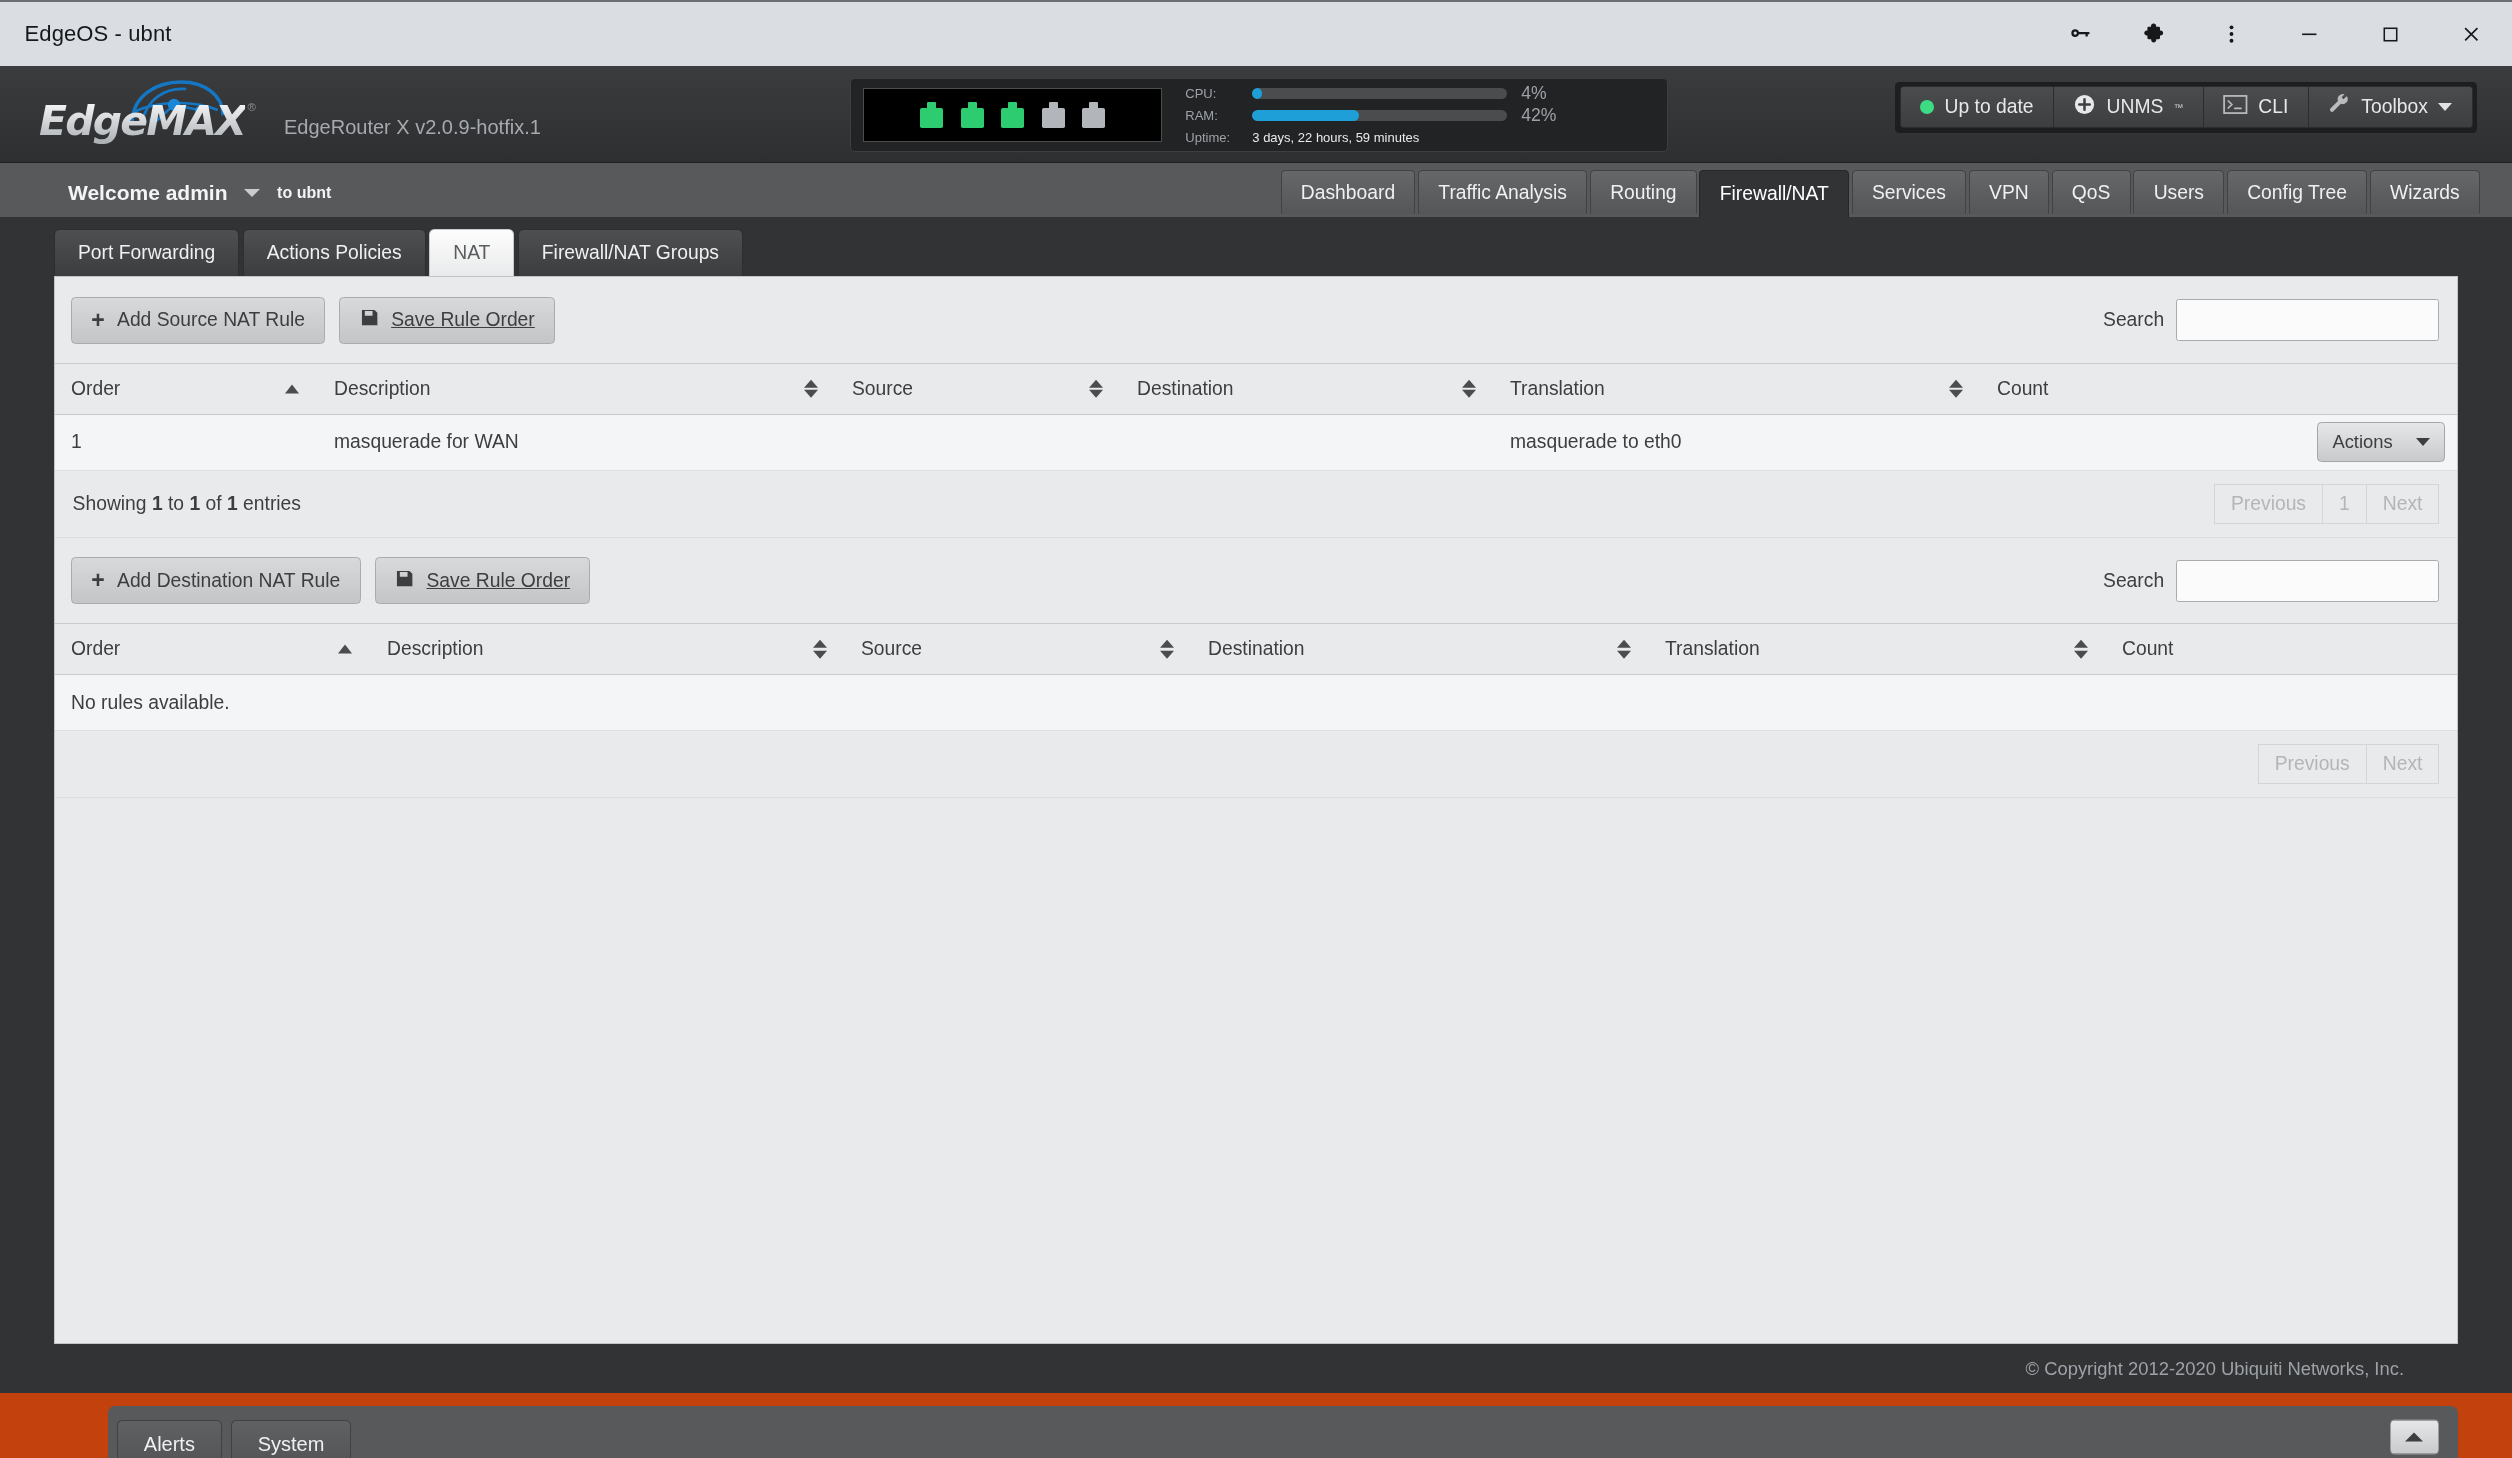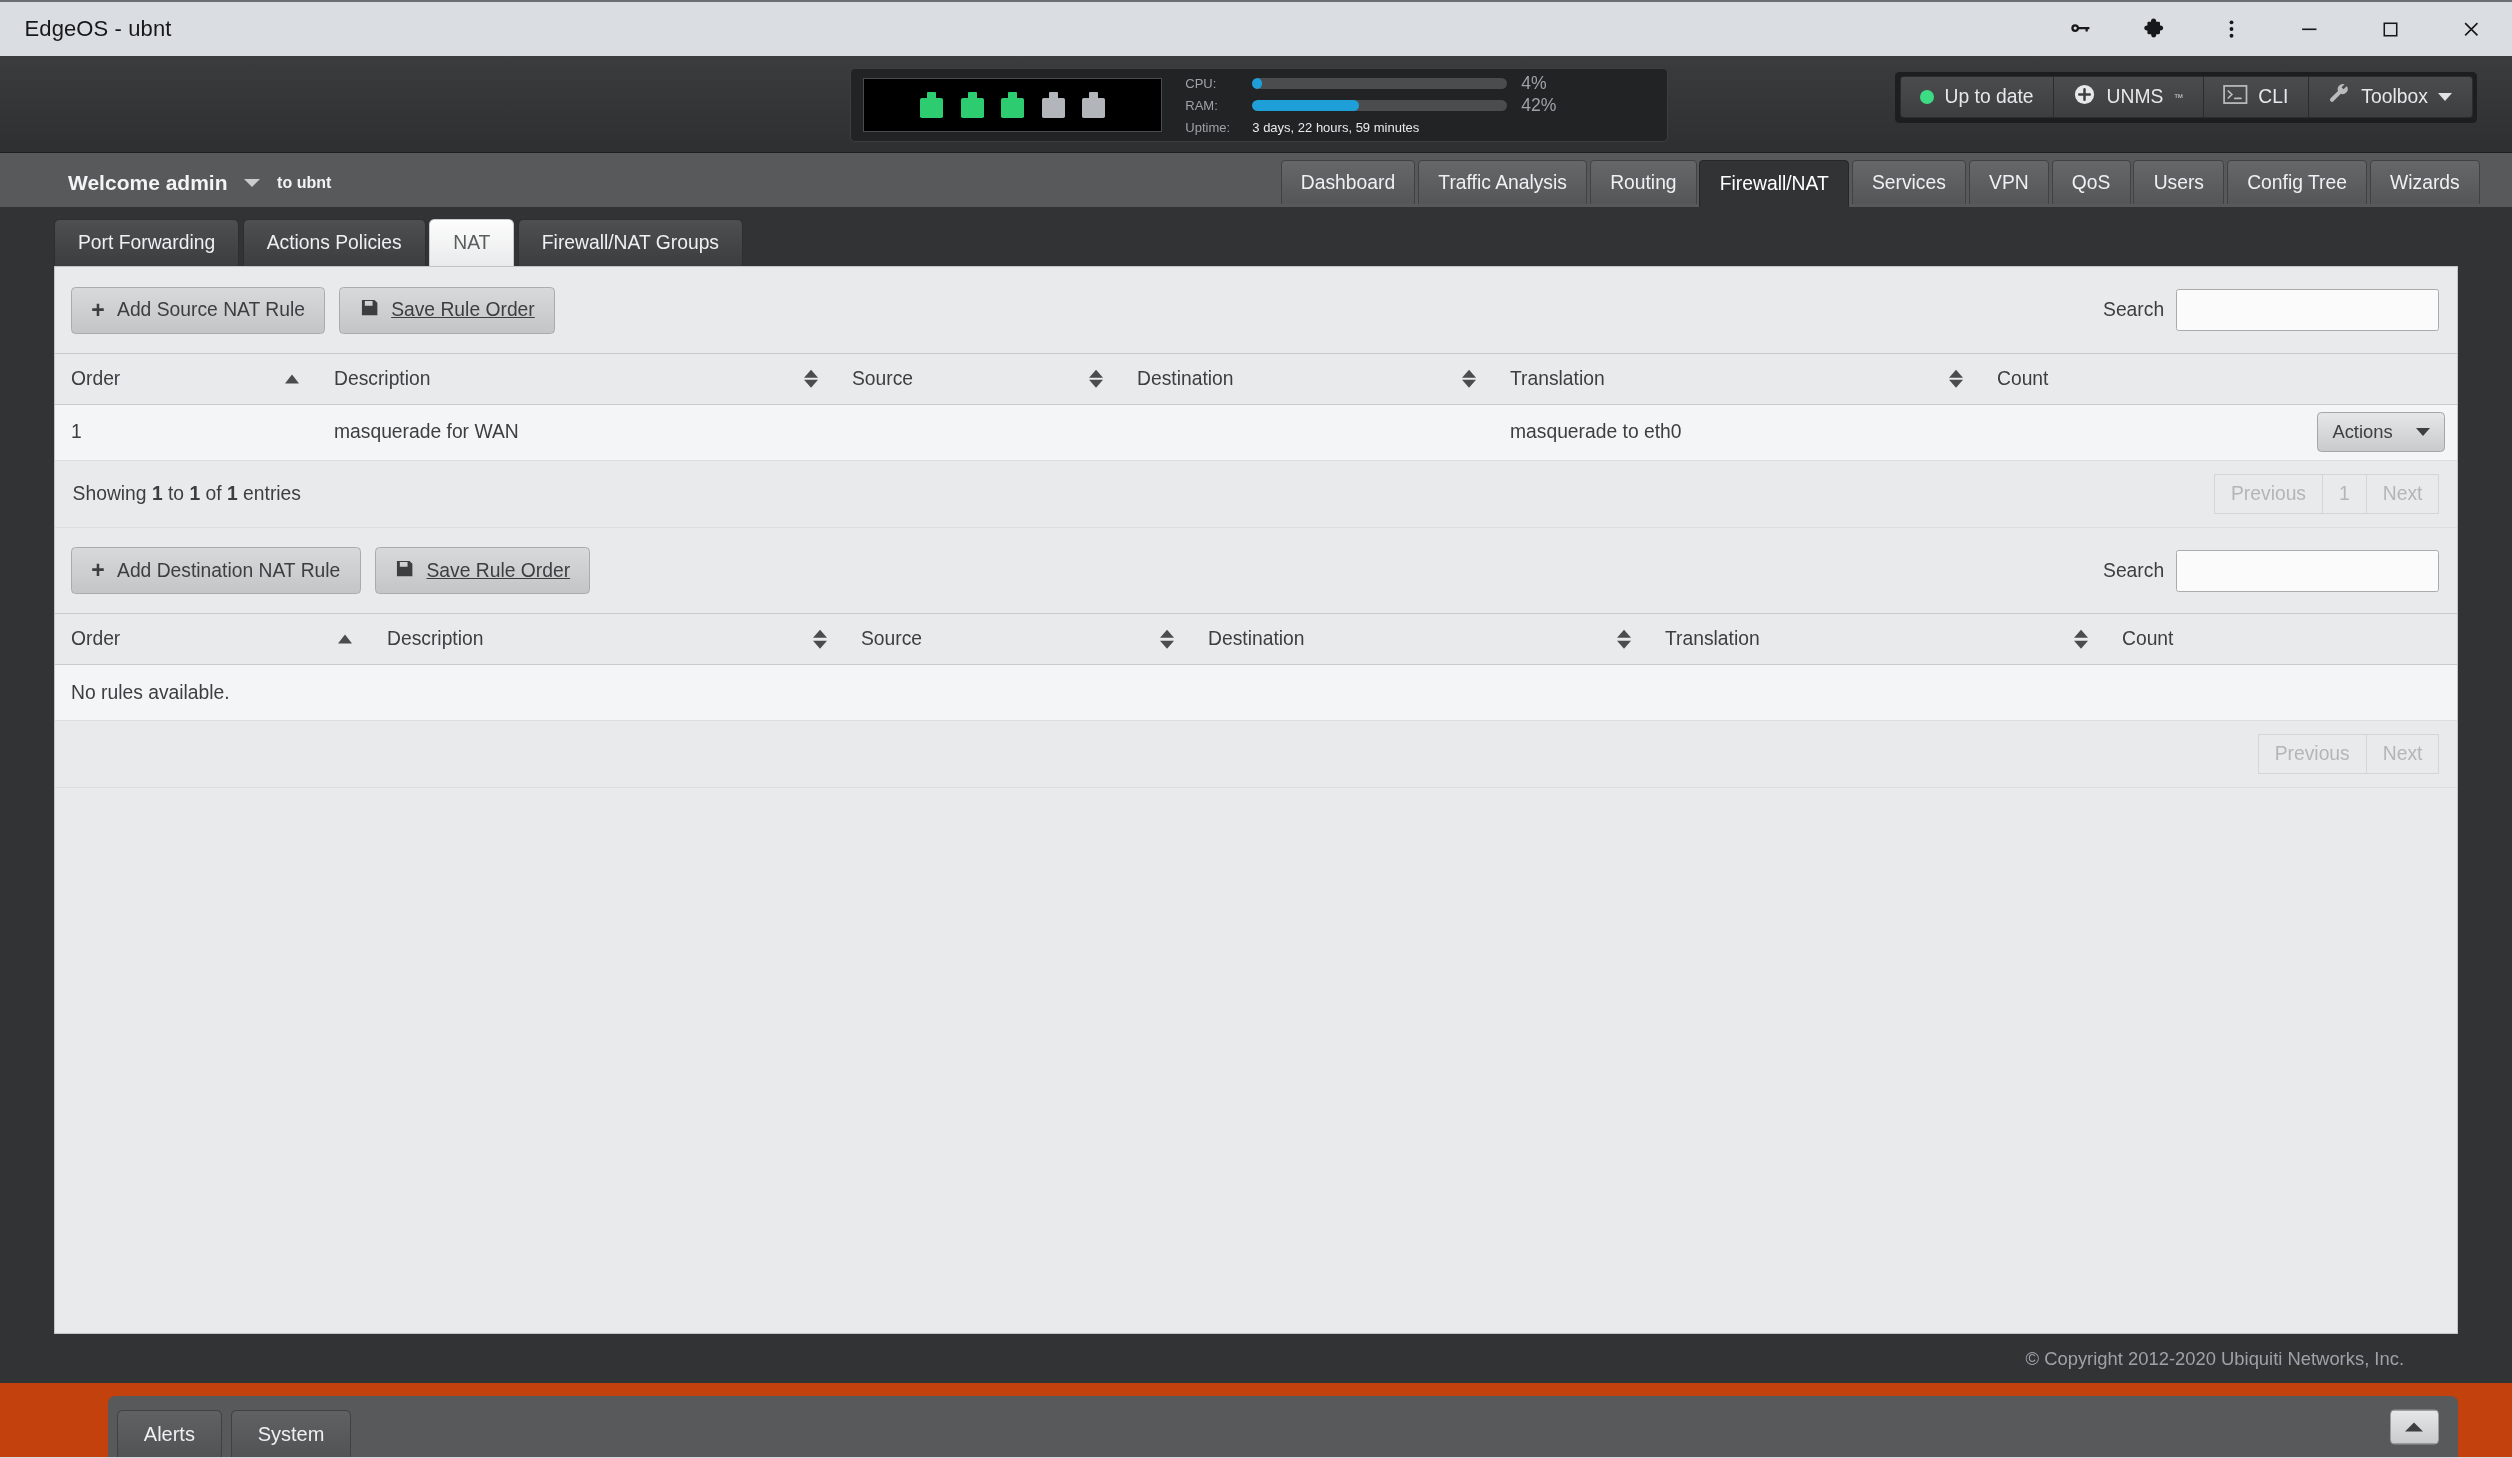--- a/index.html
+++ b/index.html
@@ -5,21 +5,21 @@
   * { box-sizing: border-box; margin: 0; padding: 0; }
   html, body {
     width: 2512px; height: 1459px;
     font-family: "Liberation Sans", sans-serif;
     background: #d6dae0;
     overflow: hidden;
   }
 
   
   #browser-titlebar {
-    height: 56px; background: #dadee3;
+    height: 66px; background: #dadee3;
     display: flex; align-items: center;
     border-top: 2.6px solid #6b6f74;
   }
   #browser-title {
     font-size: 22px; color: #16181a; margin-left: 24.6px; letter-spacing: 0.1px;
   }
   #titlebar-spacer { flex: 1; }
   .chrome-btn {
     width: 76px; height: 58px;
     display: flex; align-items: center; justify-content: center;
@@ -352,20 +352,38 @@
     <svg width="24.6" height="24.6" viewBox="0 0 24 24">
         <path stroke="#16181a" stroke-width="1.6" d="M6 6l12 12M18 6L6 18"></path>
       </svg>
   </div>
 </div>
 
 <div id="edgeos">
 
   <div id="header-bar">
 
+    <div id="brand-block">
+      <div id="logo-wrap">
+        <div id="logo-globe">
+          <svg width="105" height="46" viewBox="0 0 120 52">
+            <path d="M8 50 C8 16 38 2 64 2 C92 2 112 18 112 40" fill="none" stroke="#1577c4" stroke-width="4"></path>
+            <path d="M20 48 C24 22 46 8 70 10" fill="none" stroke="#1577c4" stroke-width="3"></path>
+            <path d="M10 36 C36 24 78 22 106 34" fill="none" stroke="#1577c4" stroke-width="3"></path>
+            <path d="M32 50 L56 28 L84 34" fill="none" stroke="#1577c4" stroke-width="3"></path>
+            <circle cx="56" cy="28" r="7" fill="#1a86d8"></circle>
+            <circle cx="32" cy="46" r="4" fill="#1a86d8"></circle>
+            <circle cx="84" cy="34" r="4" fill="#1a86d8"></circle>
+          </svg>
+        </div>
+        <div id="logo-text">EdgeMAX</div>
+        <div id="logo-reg">®</div>
+      </div>
+      <div id="device-model">EdgeRouter X v2.0.9-hotfix.1</div>
+    </div>
 
     <div id="status-panel">
       <div id="port-panel">
         <div class="port on">
             <div class="tab"></div>
             <div class="body"></div>
           </div>
         <div class="port on">
             <div class="tab"></div>
             <div class="body"></div>

